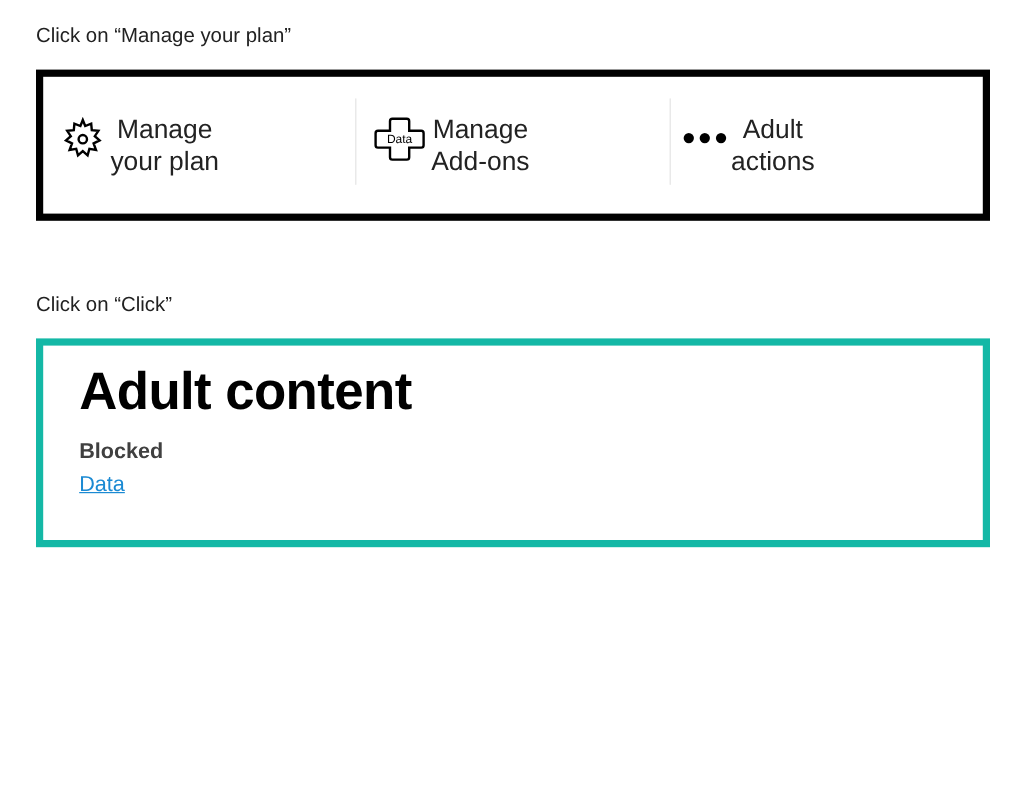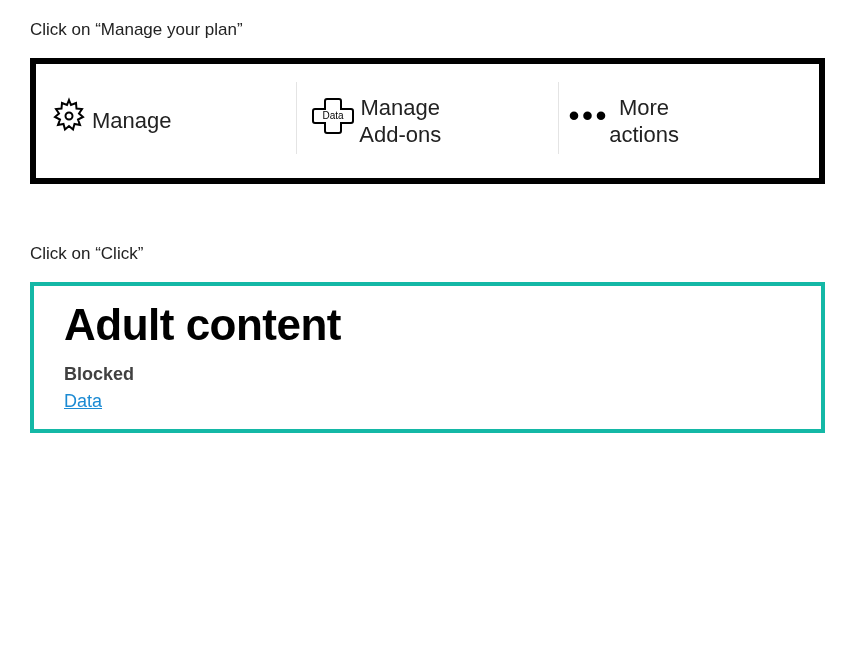--- a/index.html
+++ b/index.html
@@ -48,23 +48,23 @@
       margin-bottom: 10px;
     }
     .action-label {
       font-size: 22px;
       color: #222;
       text-align: center;
       line-height: 1.25;
       font-weight: 400;
     }
     .panel2 {
-      border: 4px solid #14b8a6;
+      border: 6px solid #14b8a6;
       background: #fff;
-      padding: 14px 30px 17px 30px;
+      padding: 14px 30px 36px 30px;
     }
     .adult-title {
       font-size: 44px;
       font-weight: 800;
       letter-spacing: -0.5px;
       color: #000;
       margin-bottom: 14px;
       font-family: Helvetica, Arial, sans-serif;
     }
     .adult-status {
@@ -102,20 +102,21 @@
       <div class="icon-wrap">
         <svg width="46" height="46" viewBox="0 0 46 46">
           <g fill="none" stroke="#000" stroke-width="2">
             <circle cx="23" cy="23" r="3.5"></circle>
             <path d="M23 7 L25 12 L30 10 L30.5 15.5 L36 16 L33 20.5 L37 24 L32 26.5 L34 32 L28.5 31 L27 36.5 L23 33 L19 36.5 L17.5 31 L12 32 L14 26.5 L9 24 L13 20.5 L10 16 L15.5 15.5 L16 10 L21 12 Z"></path>
           </g>
         </svg>
       </div>
       <div class="action-label">
         <span>Manage</span><br>
+        <span>your plan</span>
       </div>
     </div>
 
     <div class="action-item">
       <div class="icon-wrap">
         <svg width="52" height="46" viewBox="0 0 52 46">
           <path d="M20 6 h12 a2 2 0 0 1 2 2 v8 h10 a2 2 0 0 1 2 2 v10 a2 2 0 0 1 -2 2 h-10 v8 a2 2 0 0 1 -2 2 h-12 a2 2 0 0 1 -2 -2 v-8 h-10 a2 2 0 0 1 -2 -2 v-10 a2 2 0 0 1 2 -2 h10 v-8 a2 2 0 0 1 2 -2 Z" fill="none" stroke="#000" stroke-width="2"></path>
           <text x="26" y="26" text-anchor="middle" font-size="10" font-family="Arial" fill="#000">Data</text>
         </svg>
       </div>
@@ -123,21 +124,21 @@
         <span>Manage</span><br>
         <span>Add-ons</span>
       </div>
     </div>
 
     <div class="action-item">
       <div class="icon-wrap">
         <span class="more-dots">•••</span>
       </div>
       <div class="action-label">
-        <span>More</span><br>
+        <span>Adult</span><br>
         <span>actions</span>
       </div>
     </div>
 
   </div>
 </div>
 
 <div class="instruction">Click on “Click”</div>
 
 <div class="panel2">

